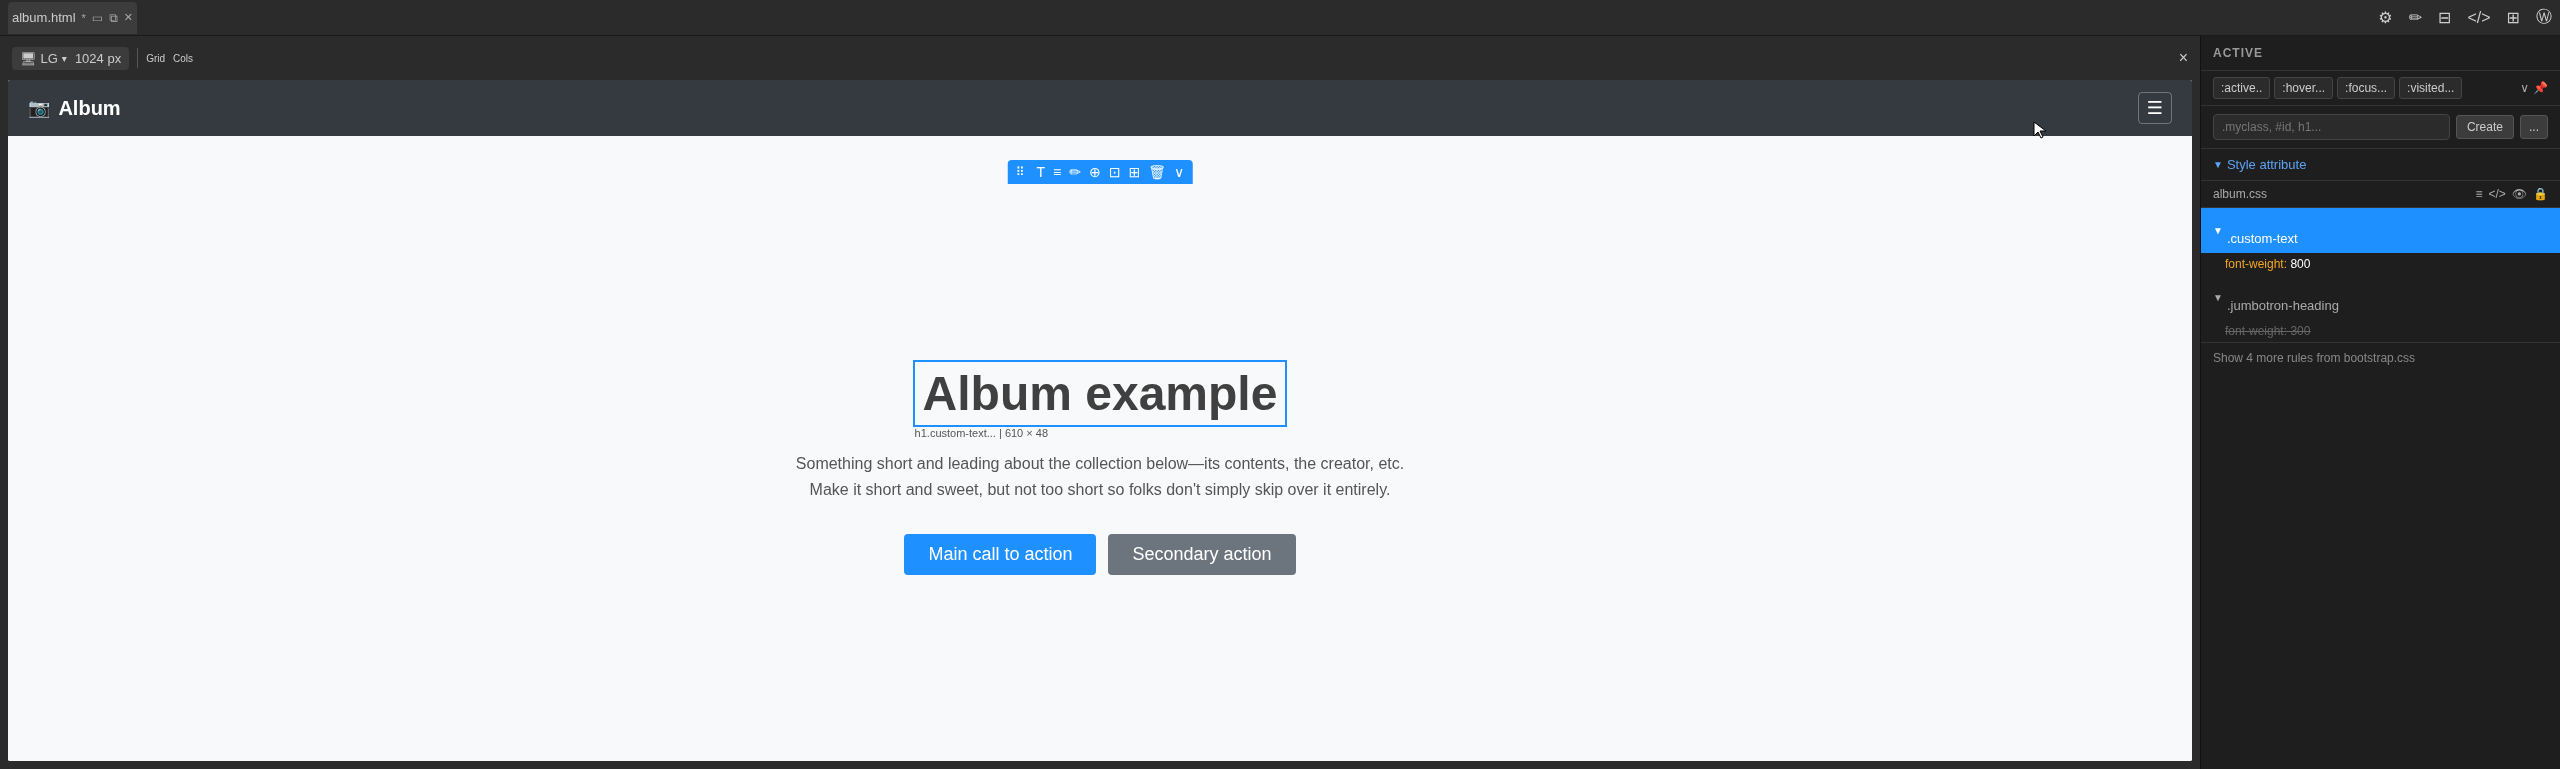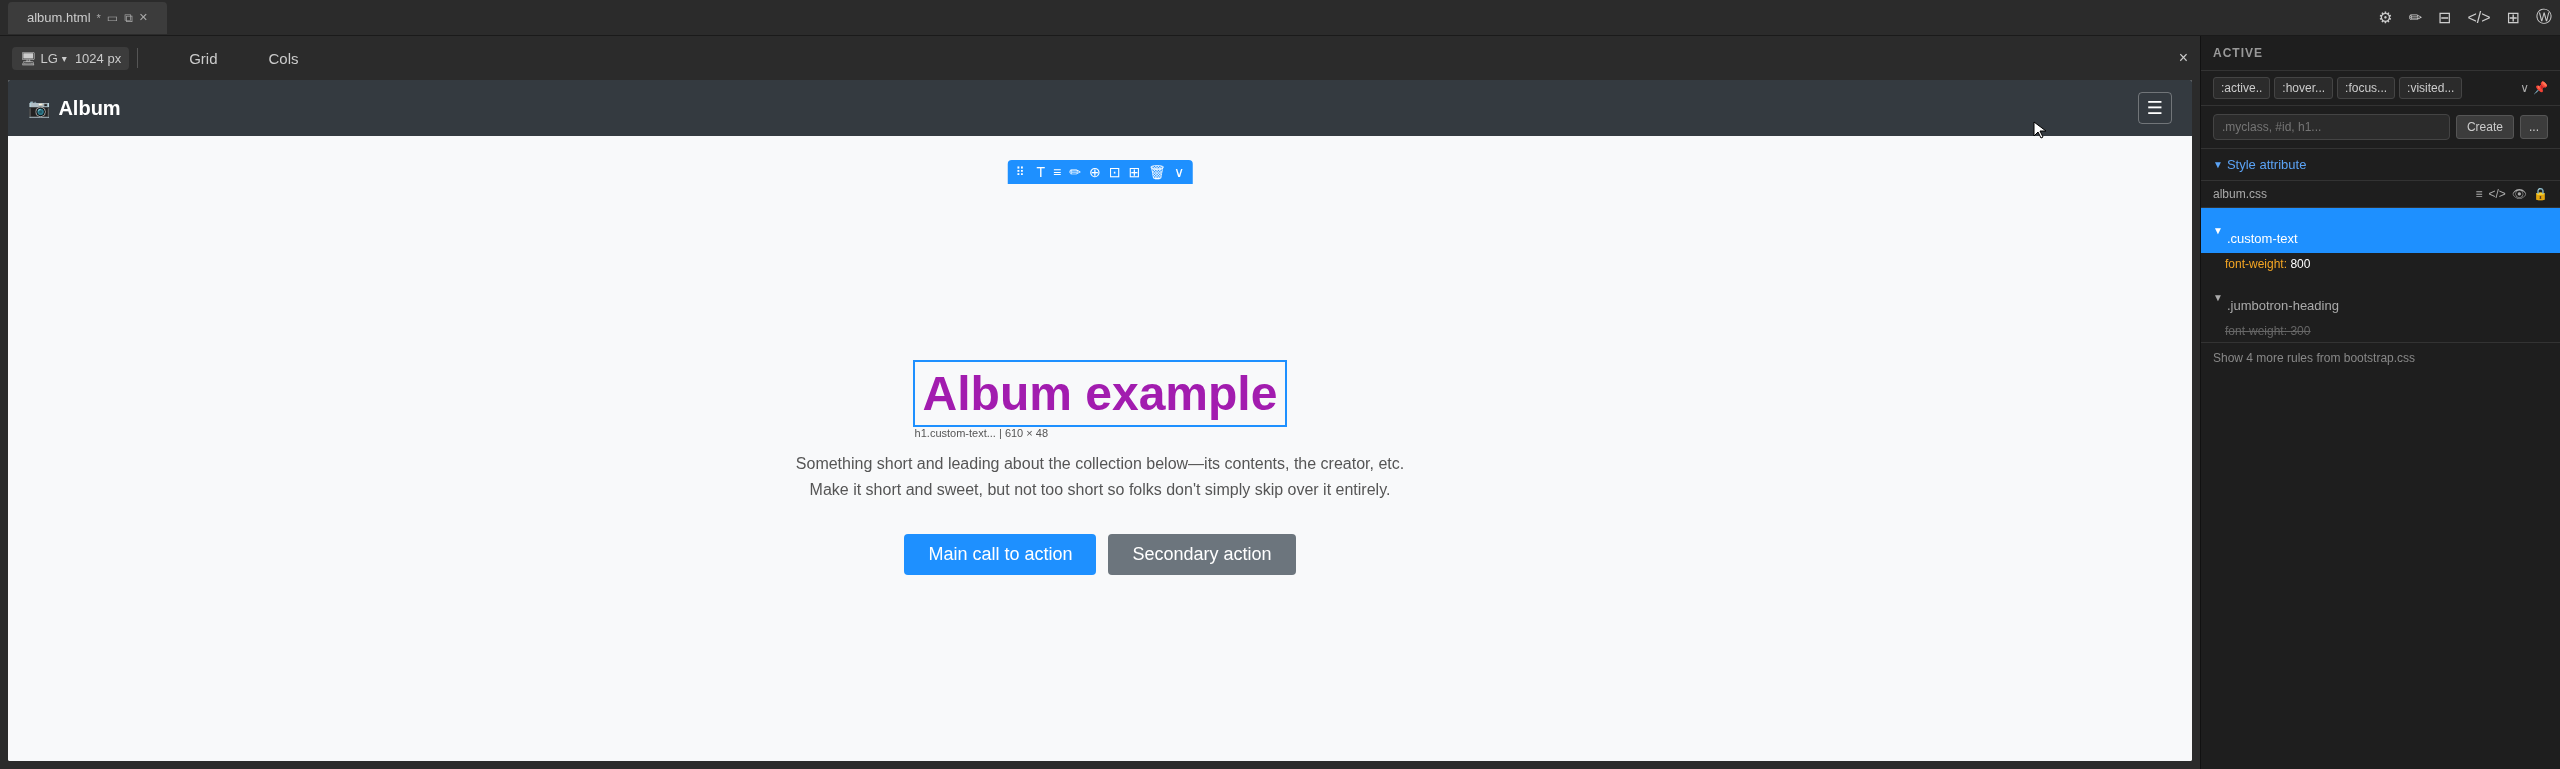--- a/index.html
+++ b/index.html
@@ -21,21 +21,21 @@
       height: 36px;
       padding: 0 8px;
       border-bottom: 1px solid #1a1a1a;
       flex-shrink: 0;
     }
     .tab {
       display: flex;
       align-items: center;
       background: #3c3c3c;
       color: #ccc;
-      padding: 0 19px;
+      padding: 0 4px;
       height: 32px;
       font-size: 13px;
       border-radius: 4px 4px 0 0;
       gap: 6px;
       margin-right: 4px;
     }
     .tab .close-icon {
       font-size: 11px;
       cursor: pointer;
       color: #aaa;
@@ -89,23 +89,22 @@
       font-size: 13px;
       cursor: pointer;
     }
     .canvas-toolbar-sep {
       width: 1px;
       height: 20px;
       background: #555;
     }
     .grid-cols-btn {
       color: #ccc;
-      font-size: 15px;
-      cursor: pointer;
-      margin-left: 43px;
+      font-size: 10px;
+      cursor: pointer;
     }
     .close-canvas-btn {
       margin-left: auto;
       color: #ccc;
       font-size: 16px;
       cursor: pointer;
     }
 
     
     .canvas-frame {
@@ -202,21 +201,21 @@
     
     .h1-wrapper {
       position: relative;
       margin-top: 40px;
     }
     .selected-heading {
       outline: 2px solid #1e90ff;
       padding: 4px 8px;
       font-size: 48px;
       font-weight: 800;
-      color: #a21caf;
+      color: #404040;
       display: inline-block;
     }
     .element-info {
       font-size: 11px;
       color: #555;
       text-align: left;
       margin-top: 2px;
     }
 
     .jumbotron-lead {

